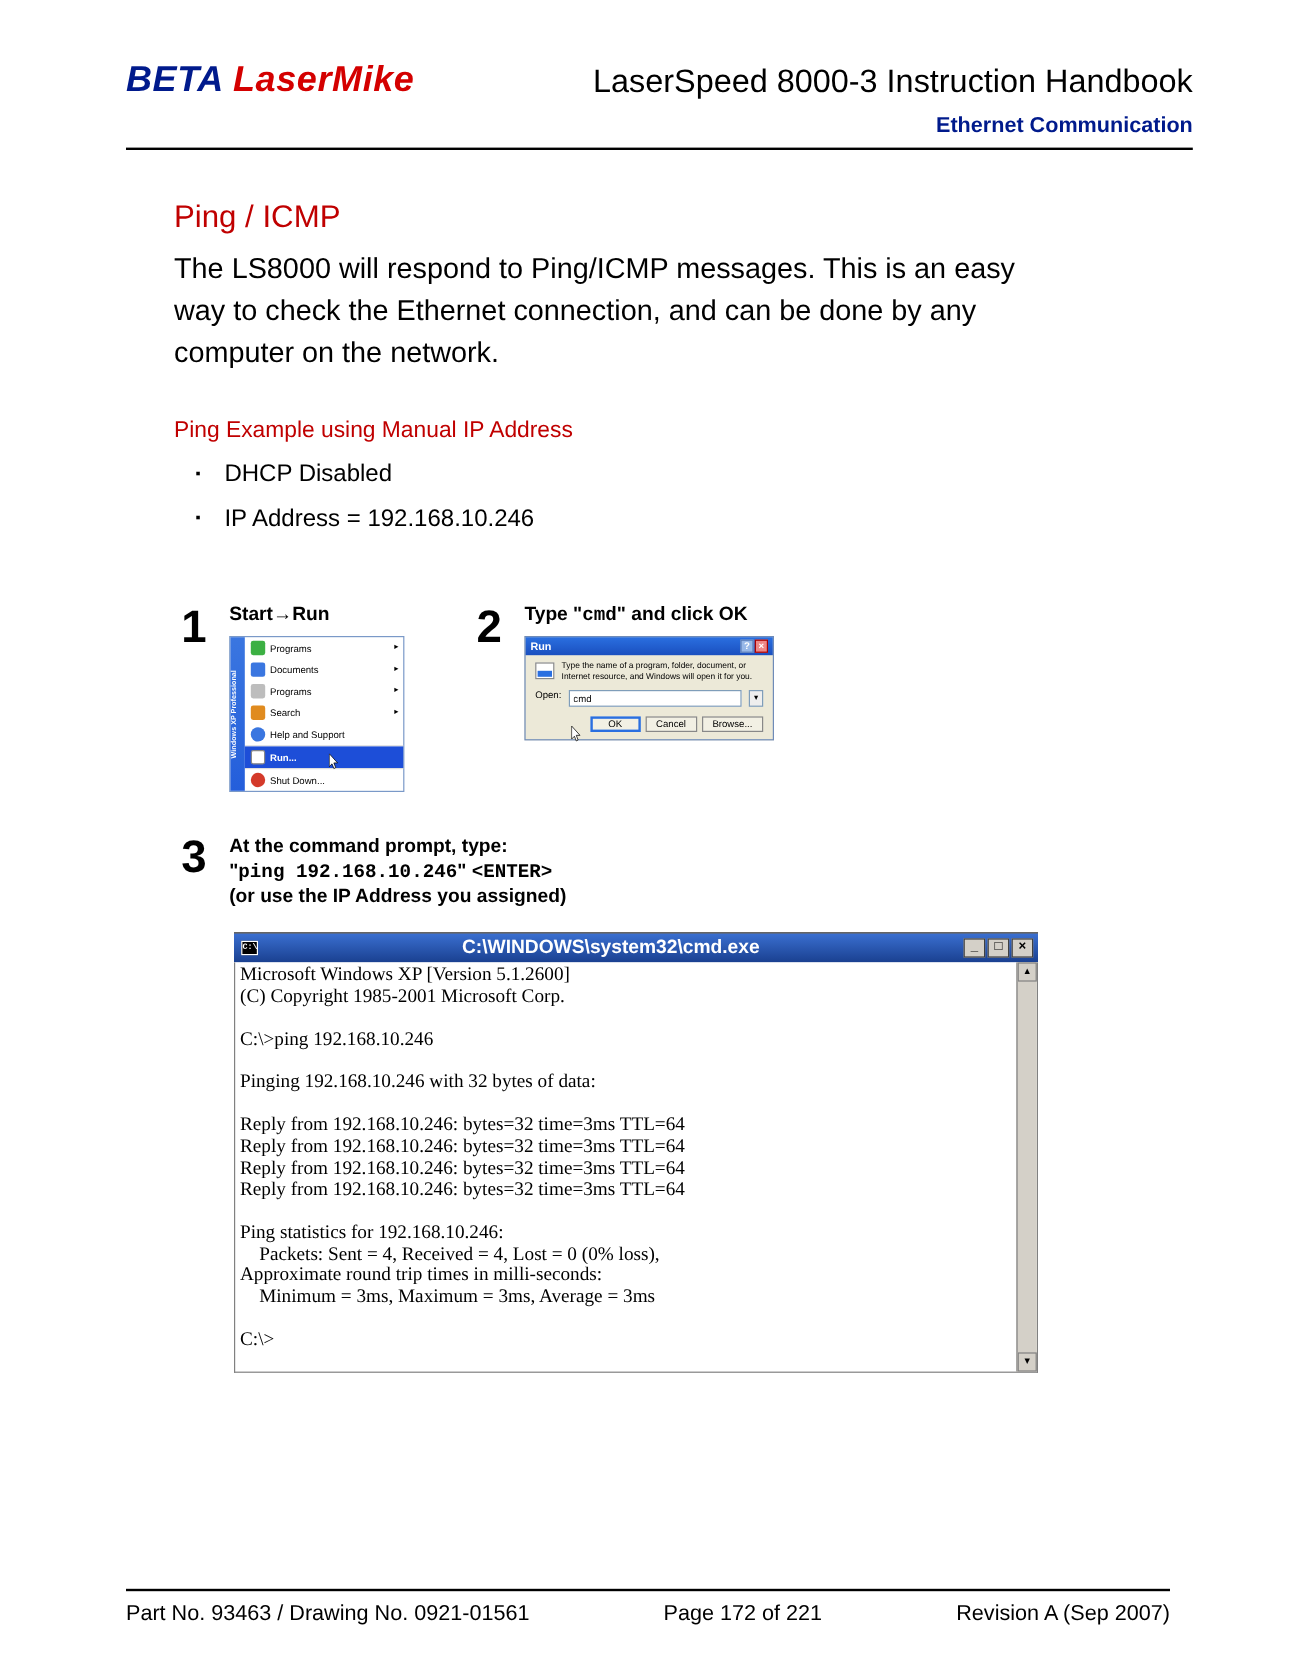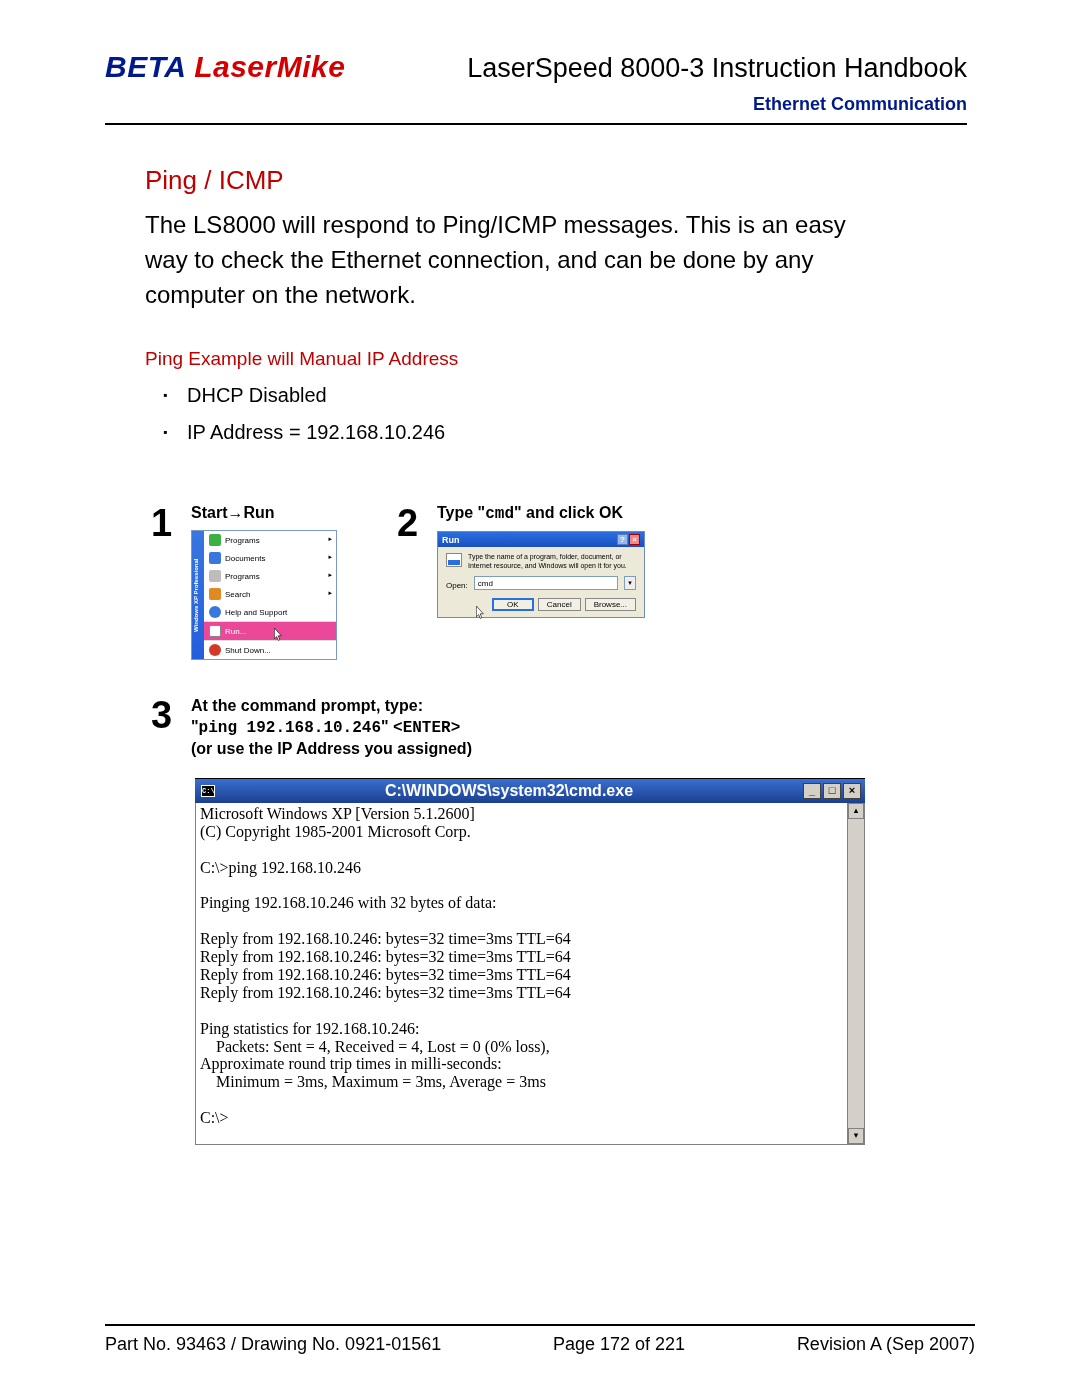--- a/index.html
+++ b/index.html
@@ -5,21 +5,21 @@
   * { box-sizing: border-box; margin: 0; padding: 0; }
   body {
     background: #fff;
     width: 1080px;
     height: 1397px;
     font-family: Arial, Helvetica, sans-serif;
     color: #000;
     position: relative;
   }
   .page {
-    padding: 50px 113px 0 105px;
+    padding: 50px 86px 0 105px;
   }
   .header-row {
     display: flex;
     justify-content: space-between;
     align-items: flex-end;
     padding-bottom: 4px;
   }
   .logo {
     font-family: Arial, sans-serif;
     font-weight: 900;
@@ -117,21 +117,21 @@
   }
   .startmenu-items { flex:1; }
   .sm-item {
     display: flex;
     align-items: center;
     gap: 4px;
     padding: 3px 5px;
     border-bottom: 0;
     position: relative;
   }
-  .sm-item.sel { background:#ec4899; color:#fff; }
+  .sm-item.sel { background:#1d4ed8; color:#fff;font-weight:bold; }
   .sm-item .arrow {
     position: absolute; right: 4px; top: 4px; font-size: 7px;
   }
   .sm-ico {
     width: 12px; height: 12px;
     border-radius: 2px;
     display: inline-block;
     background: #8ab4f8;
   }
   .ico-green { background:#3cb043; }
@@ -167,21 +167,21 @@
   .run-msg-row { display:flex; gap:6px; margin-bottom:6px; }
   .run-ico {
     width:16px; height:14px; background:#fff; border:1px solid #888;
     position:relative;
   }
   .run-ico::after{
     content:""; position:absolute; left:1px; top:6px; width:12px; height:5px;
     background:#2a6fe0;
   }
   .run-msg { font-size:7px; line-height:1.2; flex:1; }
-  .run-open-row { display:flex; align-items:flex-end; gap:6px; margin-bottom:8px; }
+  .run-open-row { display:flex; align-items:flex-start; gap:6px; margin-bottom:8px; }
   .run-open-label { font-size:8px; }
   .run-input {
     flex:1; height:14px; border:1px solid #7f9db9; background:#fff;
     font-size:8px; padding:0 3px; font-family:Arial;
   }
   .run-input-dd {
     width:12px; height:14px; border:1px solid #7f9db9; background:#eee;
     font-size:7px; text-align:center; line-height:12px;
   }
   .run-btns { display:flex; gap:4px; justify-content:flex-end; }
@@ -273,21 +273,21 @@
     </div>
     <div class="doc-title">LaserSpeed 8000-3 Instruction Handbook</div>
   </div>
   <div class="subheader">Ethernet Communication</div>
   <hr class="rule">
 
   <div class="content">
     <div class="h-section">Ping / ICMP</div>
     <div class="body-text">The LS8000 will respond to Ping/ICMP messages.  This is an easy way to check the Ethernet connection, and can be done by any computer on the network.</div>
 
-    <div class="h-sub">Ping Example will Manual IP Address</div>
+    <div class="h-sub">Ping Example using Manual IP Address</div>
     <ul class="bullets">
       <li>DHCP Disabled</li>
       <li>IP Address = 192.168.10.246</li>
     </ul>
 
     <div class="steps">
 
       <div class="step-row">
 
         <div class="step-num">1</div>

